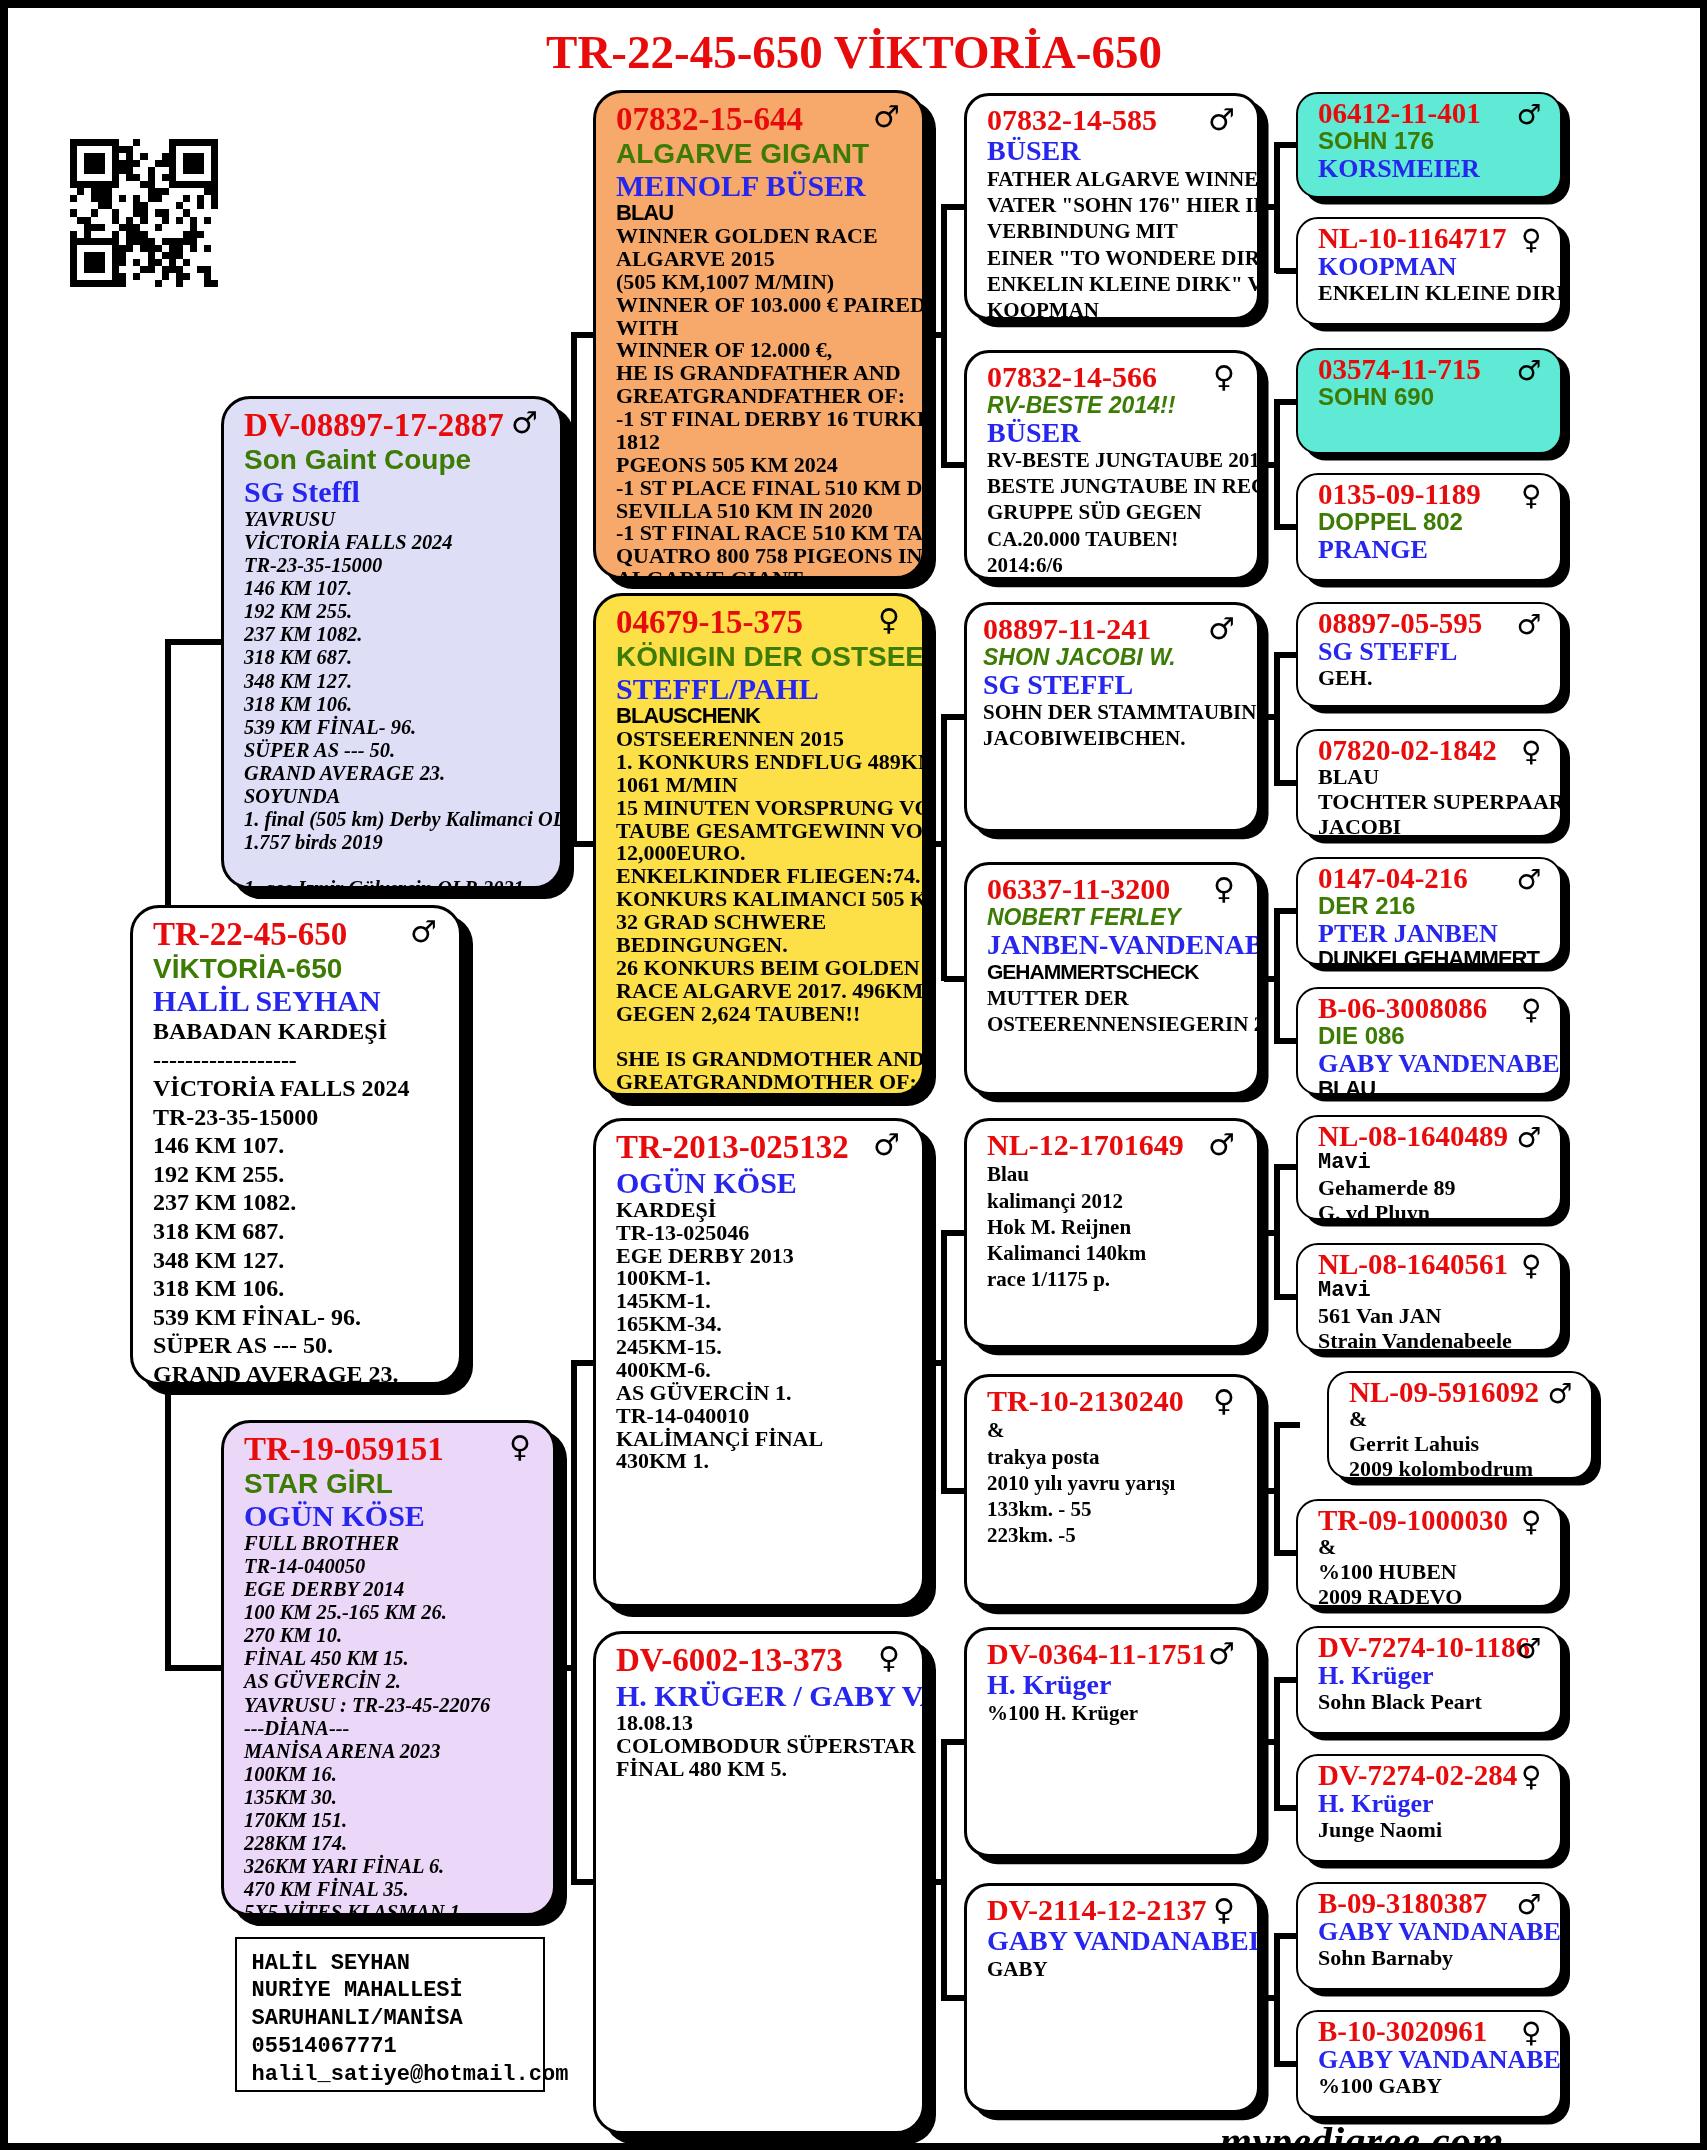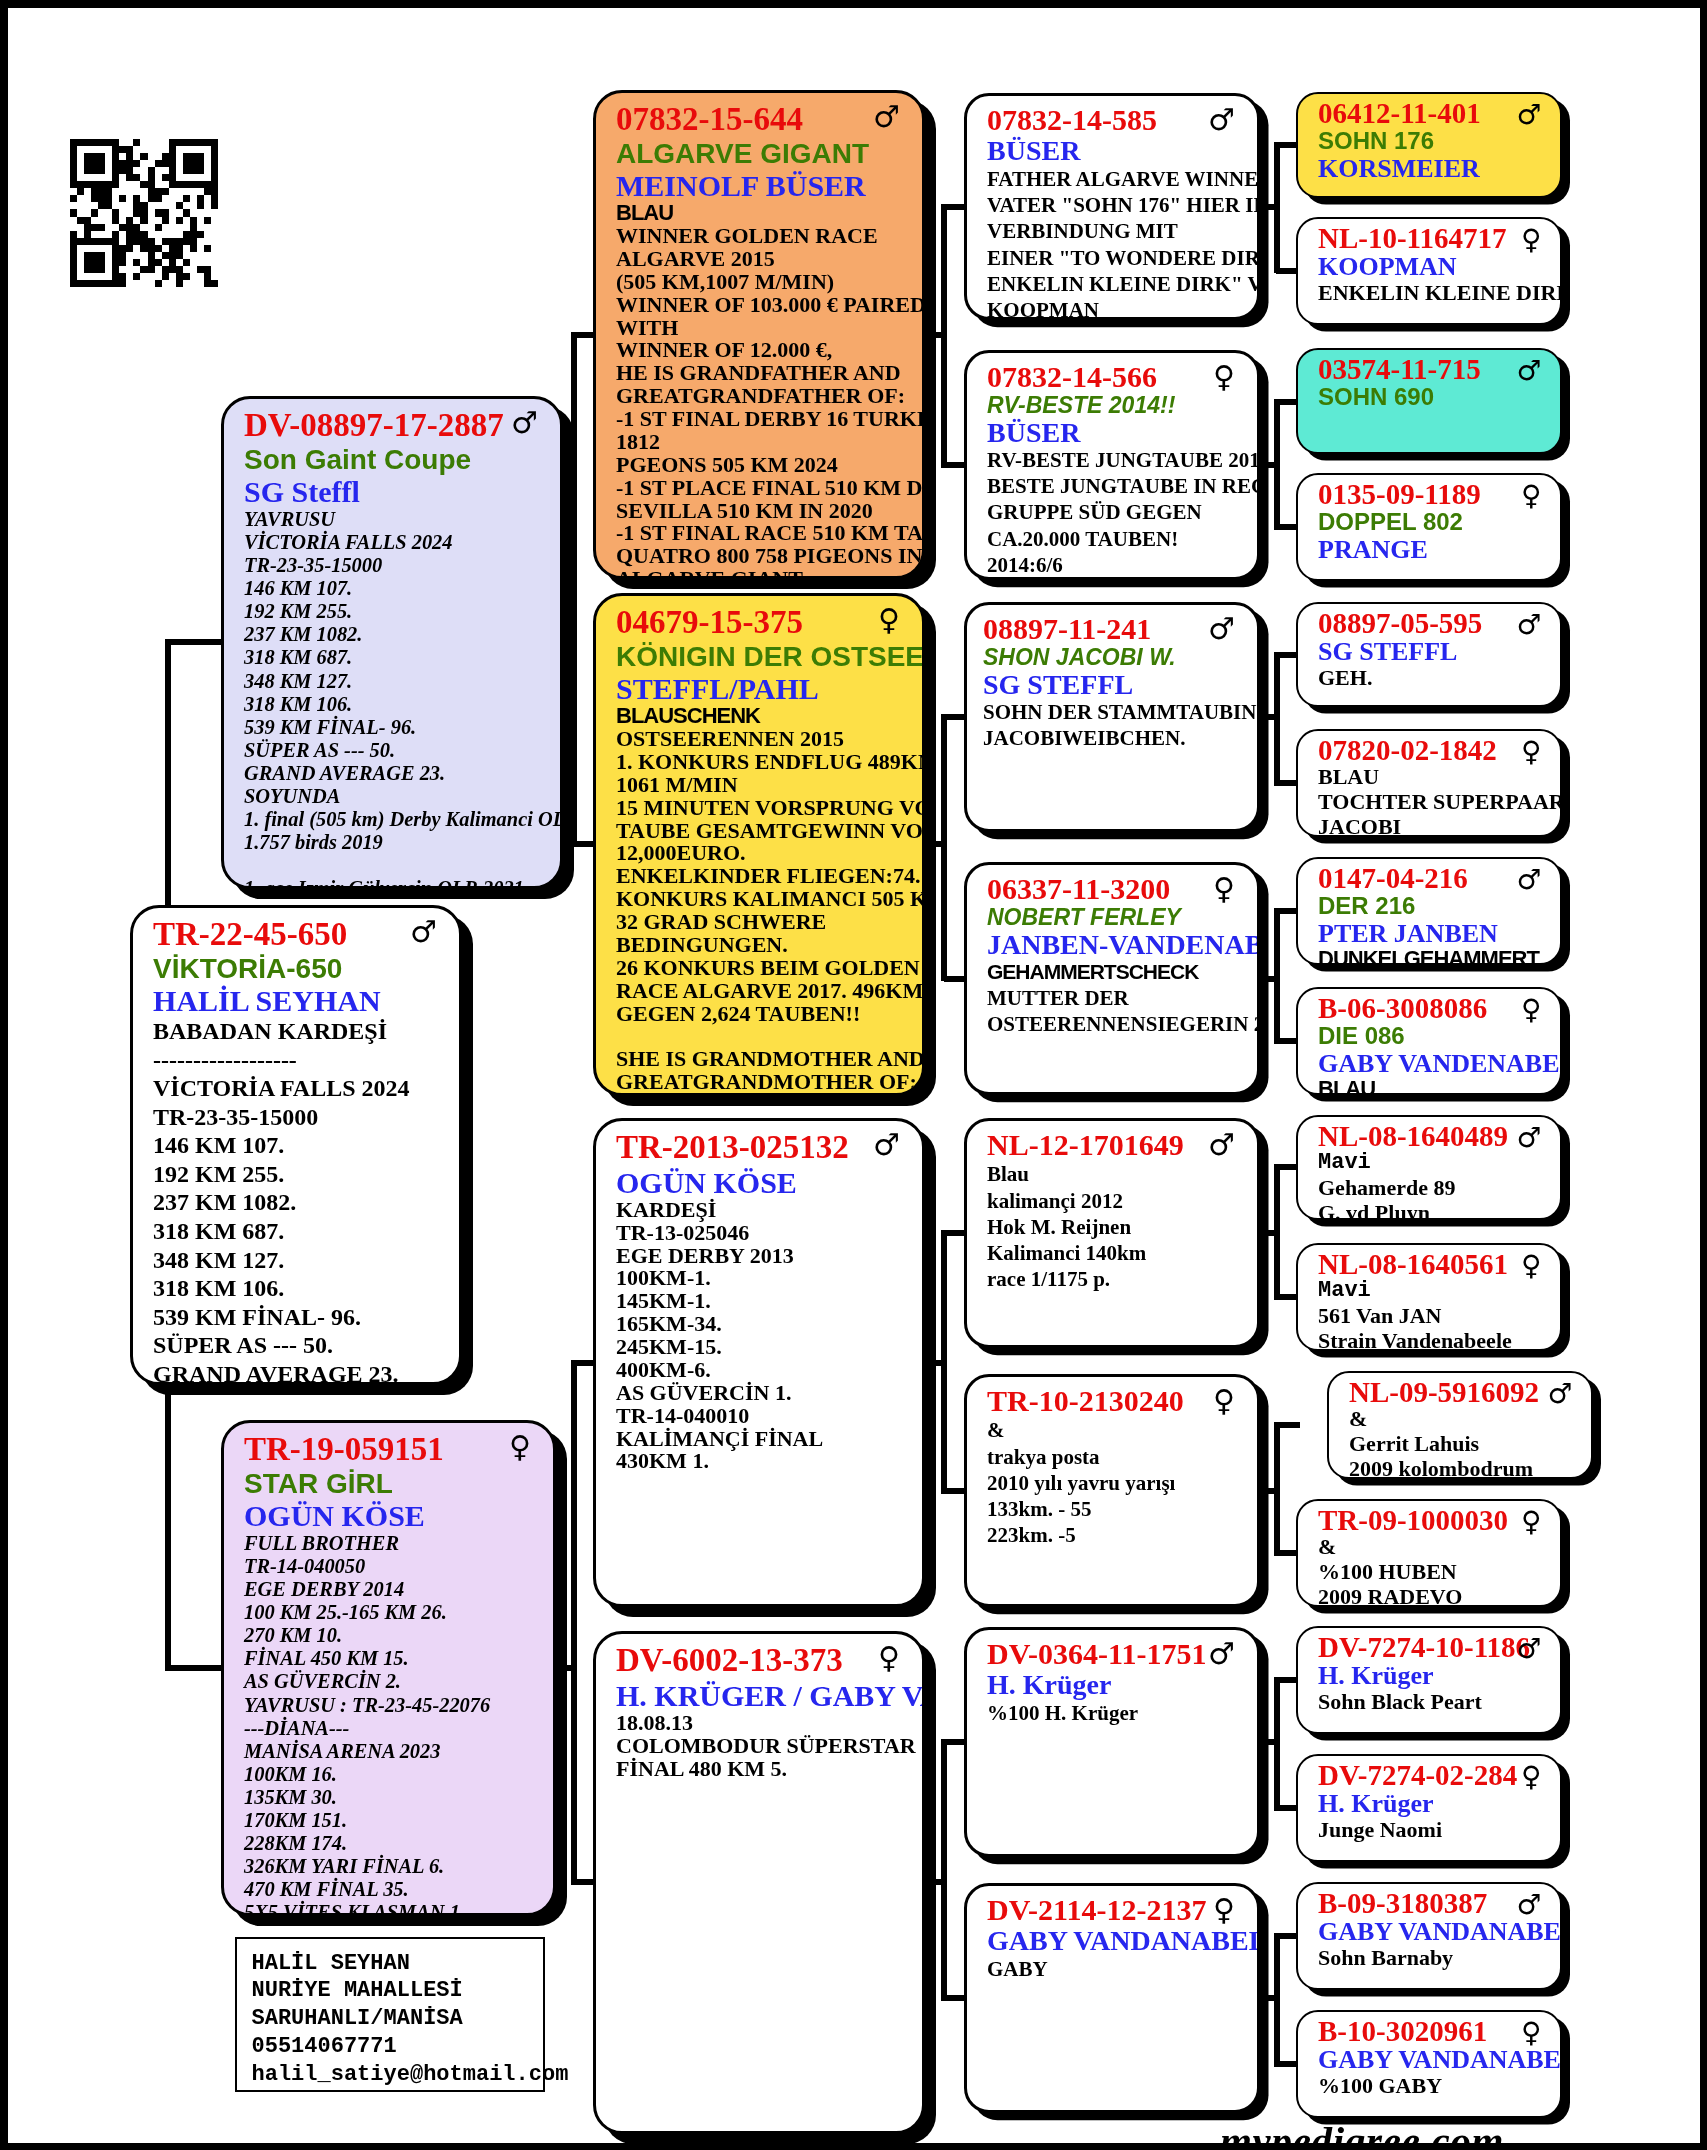--- a/index.html
+++ b/index.html
@@ -61,20 +61,21 @@
         font-size:22px;line-height:1.27;color:#000;white-space:nowrap;}
   .watermark{position:absolute;left:1212px;top:2109px;
         font-family:"Liberation Serif",serif;font-weight:bold;font-style:italic;
         font-size:41px;color:#000;letter-spacing:0.7px;}
 </style>
 </head>
 <body>
 
 <div class="page">
 
+  <div class="title">TR-22-45-650  VİKTORİA-650</div>
 
   <div class="qr" id="qr"><svg width="148" height="148" shape-rendering="crispEdges" viewBox="0 0 225 225">
         <rect x="0" y="85.71428571428571" width="10.714285714285714" height="10.714285714285714" fill="#000"></rect>
         <rect x="0" y="107.14285714285714" width="10.714285714285714" height="10.714285714285714" fill="#000"></rect>
         <rect x="0" y="139.28571428571428" width="10.714285714285714" height="10.714285714285714" fill="#000"></rect>
         <rect x="10.714285714285714" y="75" width="10.714285714285714" height="10.714285714285714" fill="#000"></rect>
         <rect x="10.714285714285714" y="117.85714285714285" width="10.714285714285714" height="10.714285714285714" fill="#000"></rect>
         <rect x="21.428571428571427" y="117.85714285714285" width="10.714285714285714" height="10.714285714285714" fill="#000"></rect>
         <rect x="21.428571428571427" y="128.57142857142856" width="10.714285714285714" height="10.714285714285714" fill="#000"></rect>
         <rect x="21.428571428571427" y="139.28571428571428" width="10.714285714285714" height="10.714285714285714" fill="#000"></rect>
@@ -468,21 +469,21 @@
         <span class="sex">♂</span>
         <div class="l-bl">H. Krüger</div>
         <div class="ln">%100 H. Krüger</div>
       </div>
       <div class="pbox c3" style="left: 956px; top: 1875px; width: 296px; height: 230px; background: rgb(255, 255, 255);">
         <div class="ring">DV-2114-12-2137</div>
         <span class="sex">♀</span>
         <div class="l-bl">GABY VANDANABELE</div>
         <div class="ln">GABY</div>
       </div>
-      <div class="pbox c4" style="left: 1288px; top: 84px; width: 266px; height: 106px; background: #fde047;">
+      <div class="pbox c4" style="left: 1288px; top: 84px; width: 266px; height: 106px; background: #5eead4;">
         <div class="ring">06412-11-401</div>
         <span class="sex">♂</span>
         <div class="l-g">SOHN 176</div>
         <div class="l-bl">KORSMEIER</div>
       </div>
       <div class="pbox c4" style="left: 1288px; top: 209px; width: 266px; height: 108px; background: rgb(255, 255, 255);">
         <div class="ring">NL-10-1164717</div>
         <span class="sex">♀</span>
         <div class="l-bl">KOOPMAN</div>
         <div class="ln">ENKELIN KLEINE DIRK</div>

